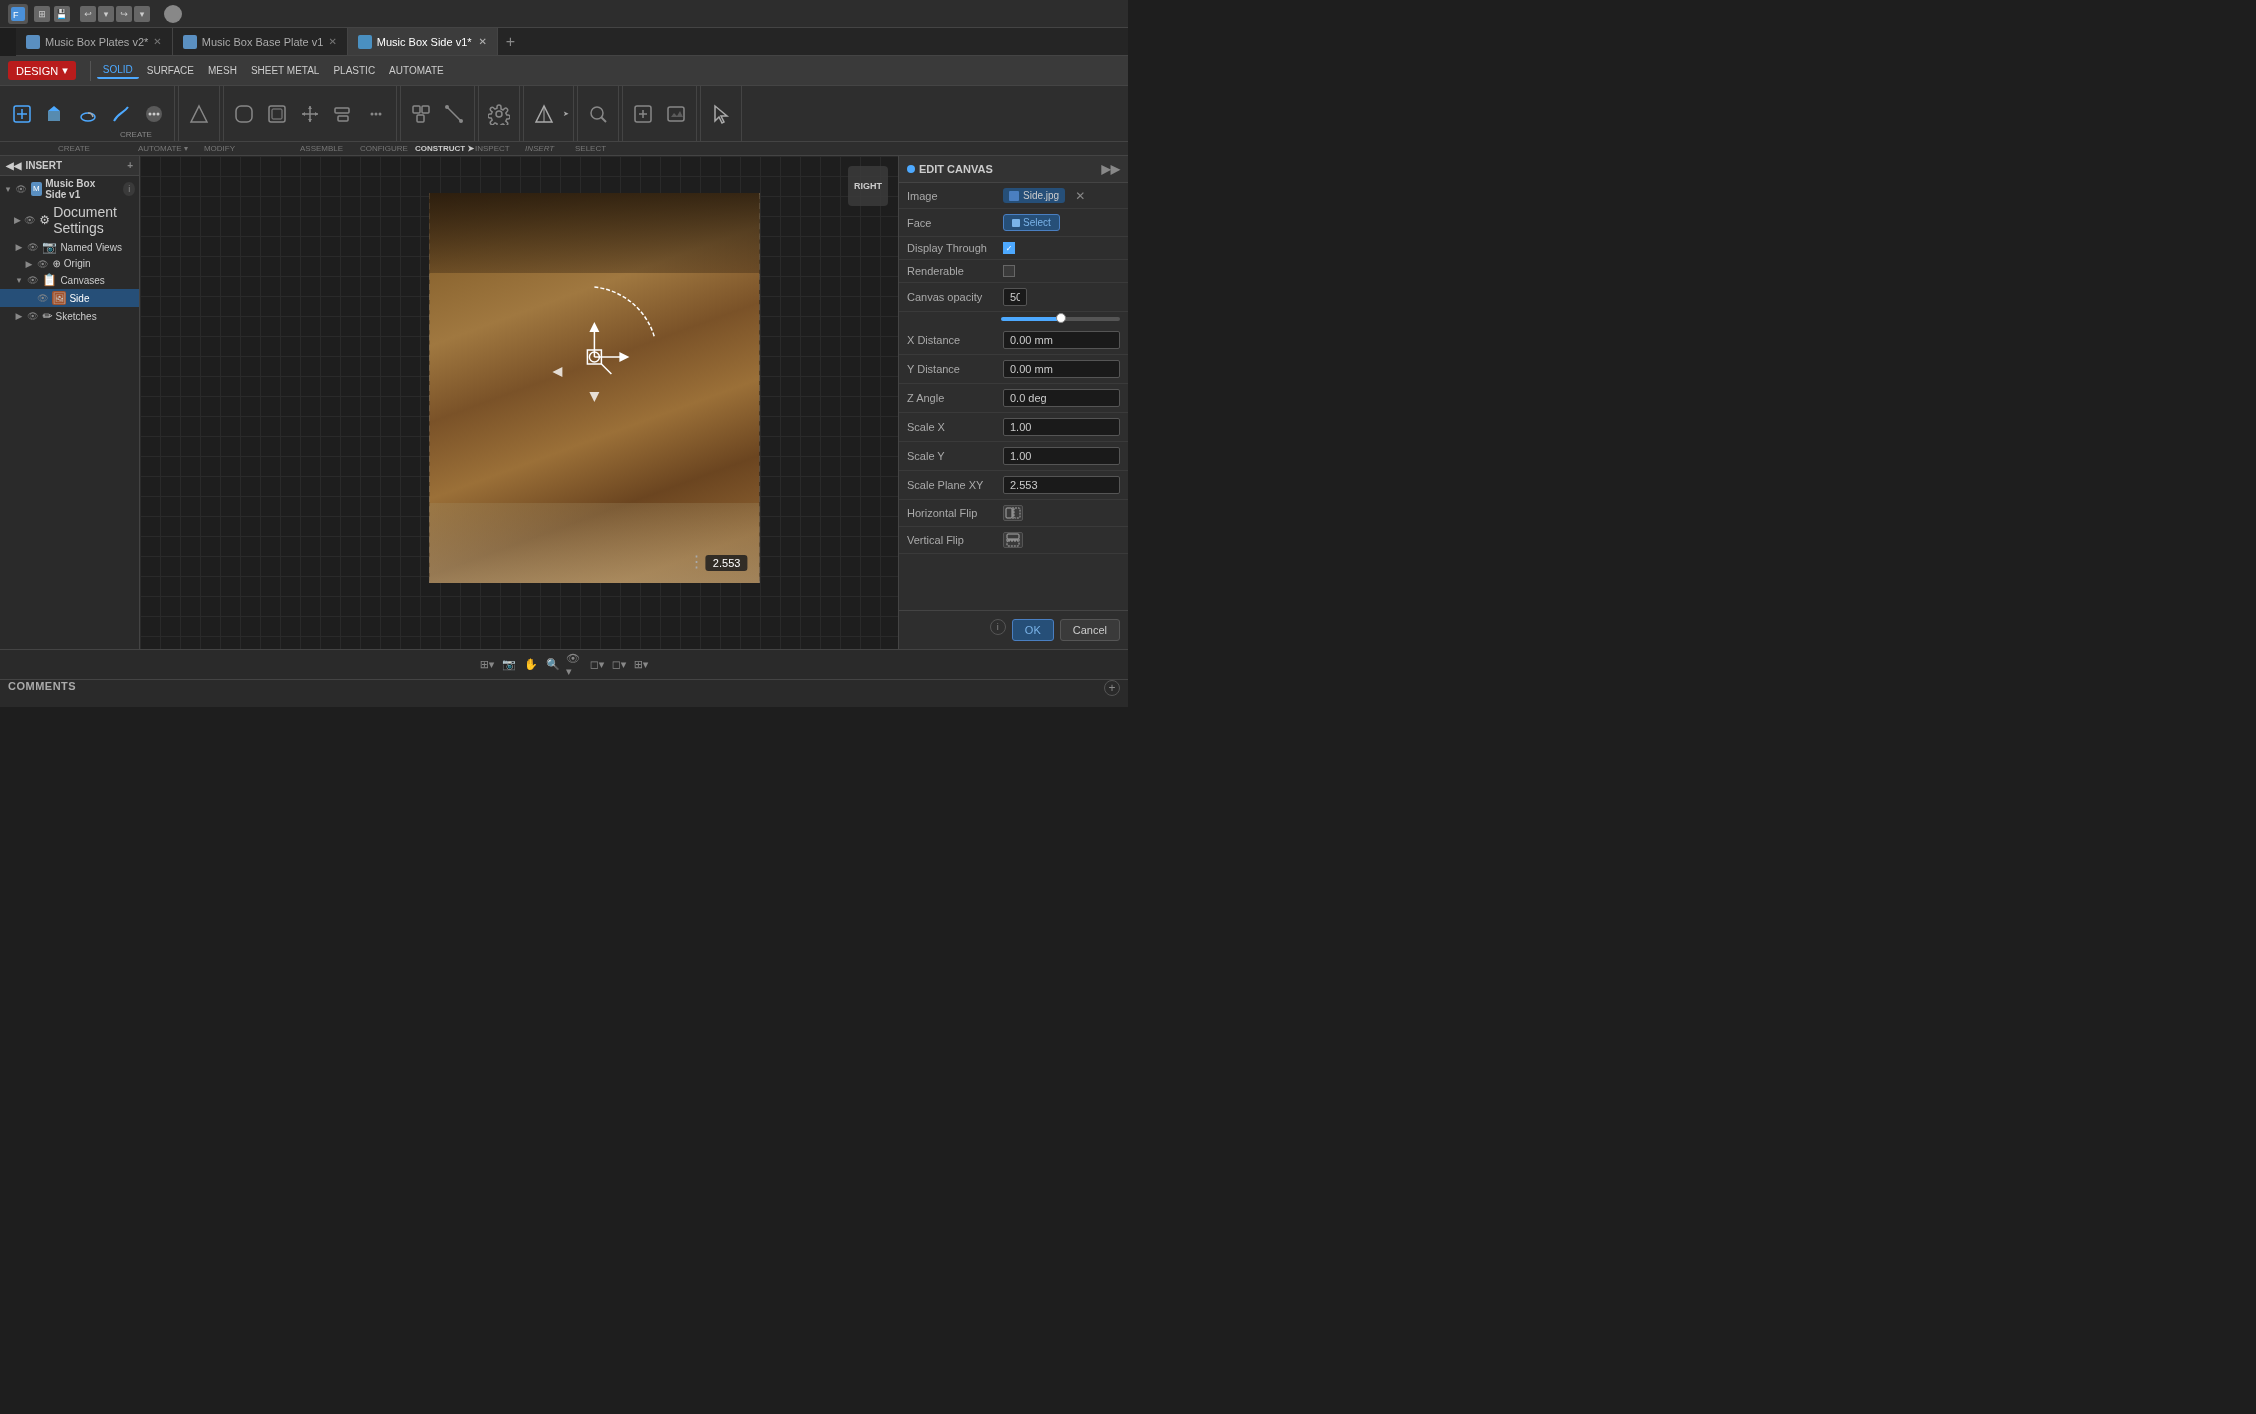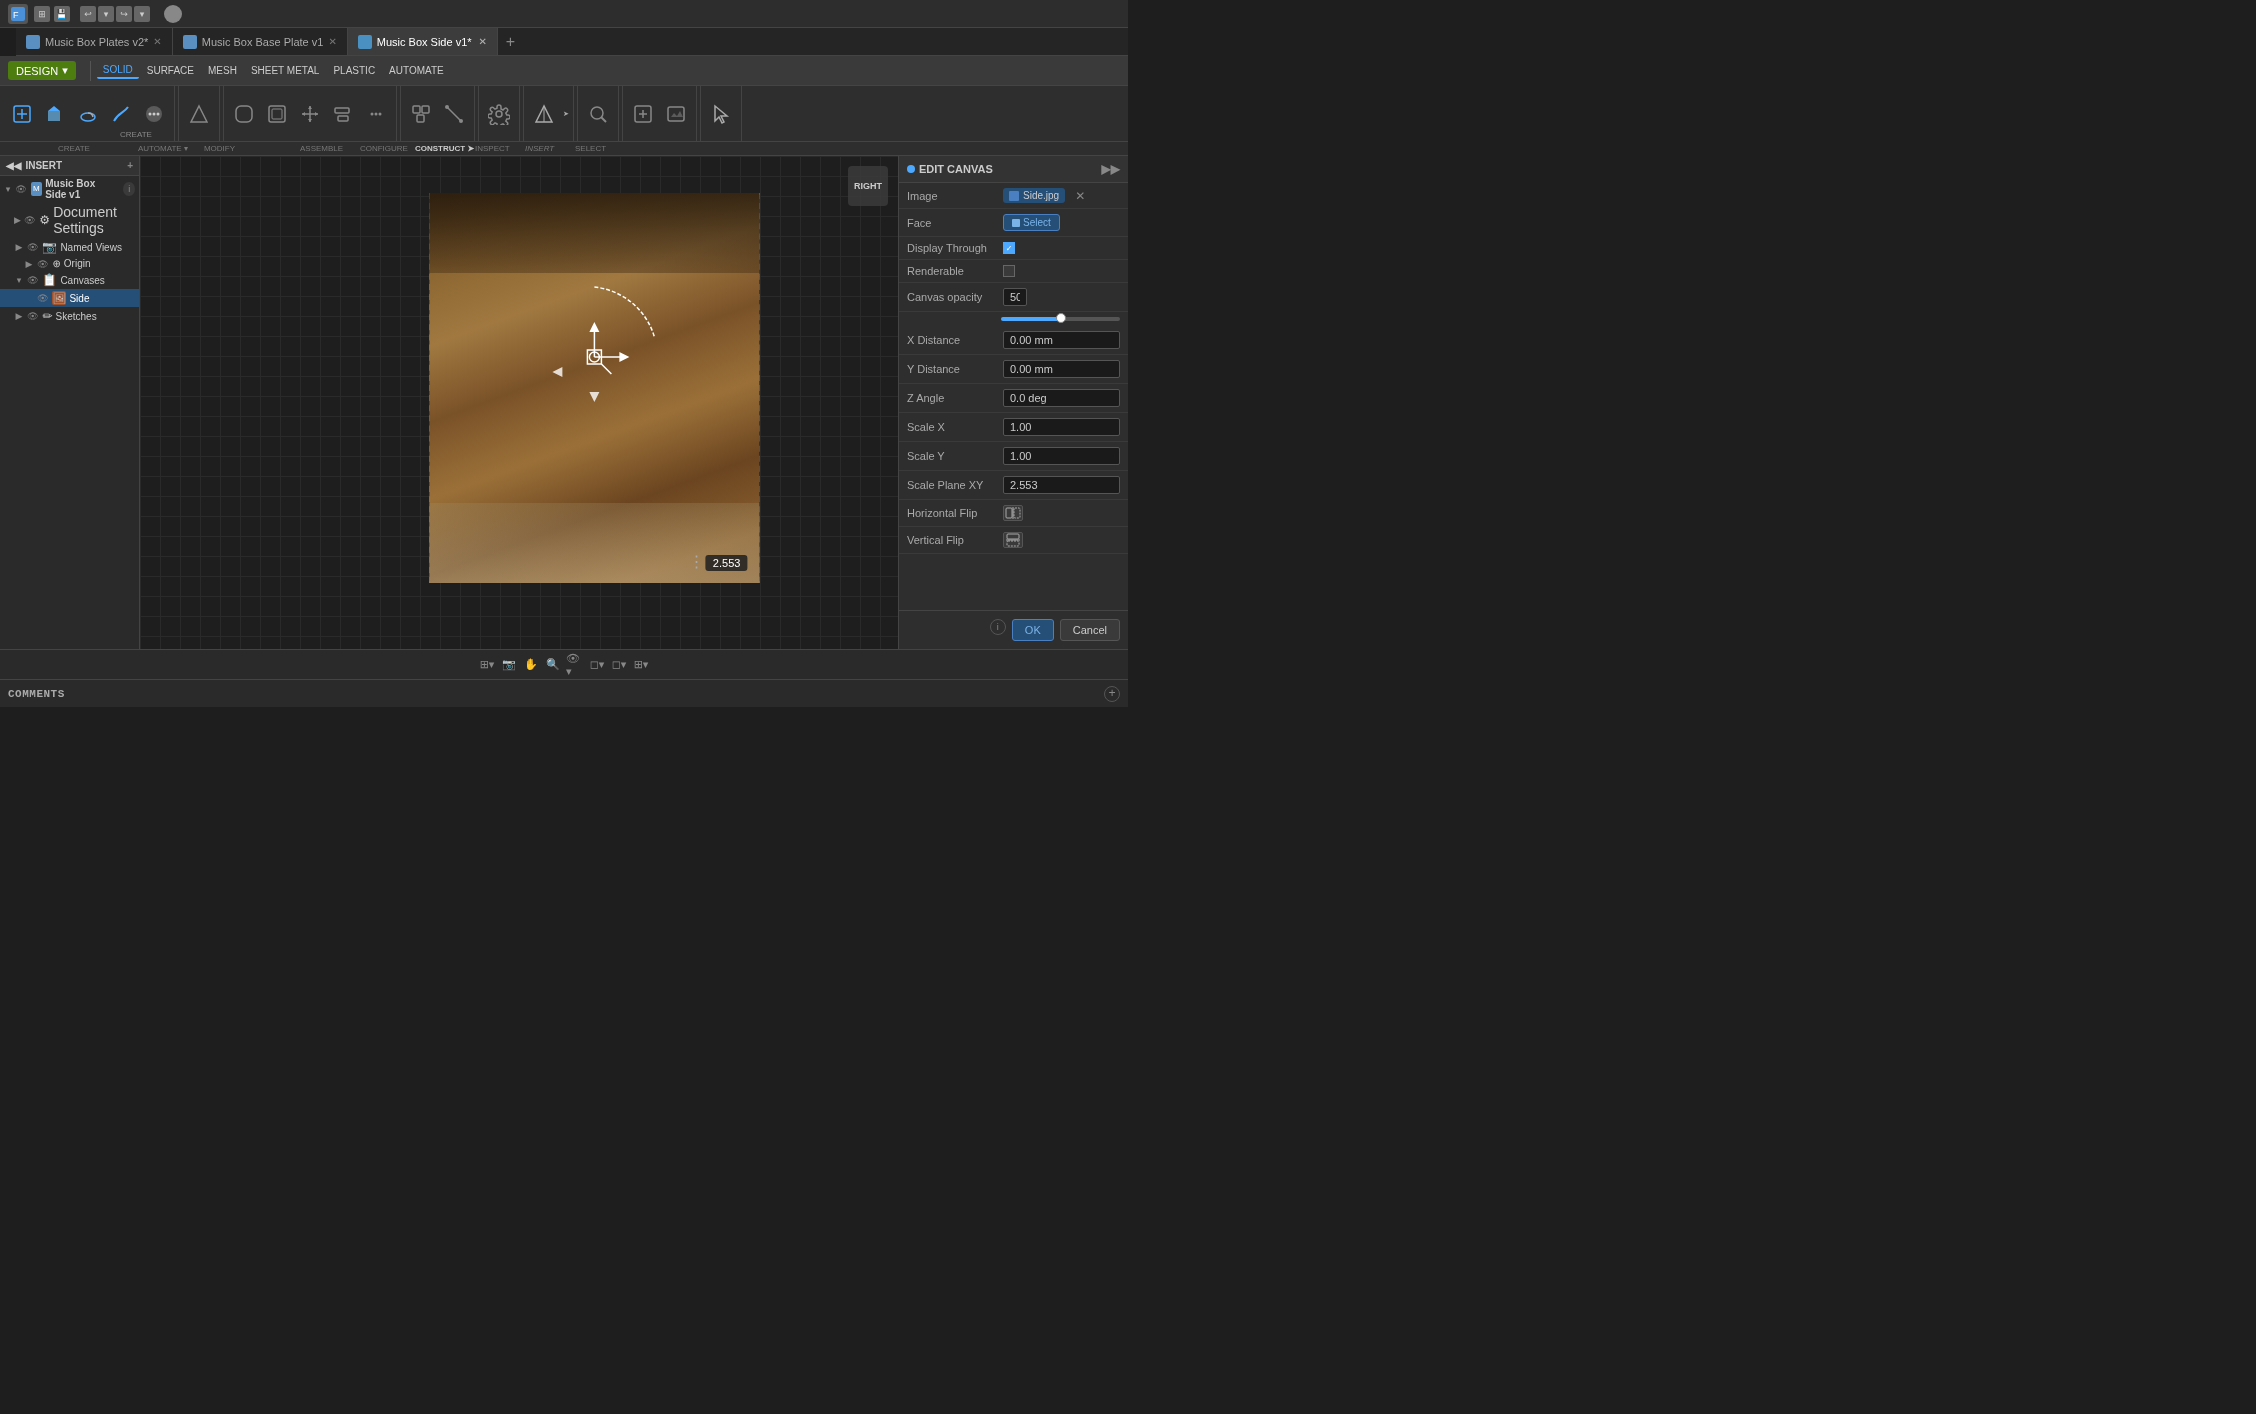--- a/index.html
+++ b/index.html
@@ -19,21 +19,21 @@
     .tab.active { background: #3c3c3c; color: #fff; }
     .tab-icon { width: 14px; height: 14px; border-radius: 2px; }
     .tab-close { margin-left: auto; opacity: 0.6; font-size: 10px; }
     .tab-new { display: flex; align-items: center; padding: 0 8px; color: #888; font-size: 16px; }
 
     
     .toolbar { display: flex; align-items: center; background: #3a3a3a; height: 30px; padding: 0 8px; border-bottom: 1px solid #444; gap: 2px; }
     .toolbar-btn { padding: 2px 6px; font-size: 10px; color: #ccc; background: transparent; border: none; cursor: pointer; border-radius: 2px; white-space: nowrap; text-align: right; }
     .toolbar-btn.active { color: #4da9ff; border-bottom: 2px solid #4da9ff; }
     .toolbar-sep { width: 1px; height: 20px; background: #555; margin: 0 4px; }
-    .design-btn { background: #4d7c0f; color: white; padding: 3px 8px; border-radius: 3px; font-size: 11px; border: none; cursor: pointer; display: flex; align-items: center; gap: 4px; margin-right: 8px; }
+    .design-btn { background: #b91c1c; color: white; padding: 3px 8px; border-radius: 3px; font-size: 11px; border: none; cursor: pointer; display: flex; align-items: center; gap: 4px; margin-right: 8px; }
 
     
     .icon-toolbar { display: flex; align-items: center; background: #2e2e2e; height: 56px; padding: 0 6px; border-bottom: 1px solid #444; gap: 1px; overflow: hidden; }
     .icon-group { display: flex; flex-direction: column; align-items: center; padding: 2px 4px; cursor: pointer; border-radius: 3px; min-width: 32px; }
     .icon-group .icon-img { width: 24px; height: 24px; display: flex; align-items: center; justify-content: center; font-size: 14px; }
     .group-section { display: flex; align-items: center; gap: 1px; height: 100%; border-right: 1px solid #444; padding-right: 4px; margin-right: 2px; }
 
     
     .content { display: flex; height: calc(707px - 28px - 28px - 30px - 56px - 30px - 28px); }
     
@@ -74,21 +74,21 @@
     .panel-footer { padding: 8px; display: flex; gap: 6px; justify-content: flex-end; margin-top: auto; border-top: 1px solid #444; }
     .ok-btn { background: #264f78; color: #7ab3e8; padding: 4px 12px; border: 1px solid #4a7fc1; border-radius: 3px; font-size: 11px; cursor: pointer; }
     .cancel-btn { background: #3a3a3a; color: #ccc; padding: 4px 12px; border: 1px solid #555; border-radius: 3px; font-size: 11px; cursor: pointer; }
     .info-btn { width: 16px; height: 16px; border-radius: 50%; border: 1px solid #555; display: flex; align-items: center; justify-content: center; font-size: 9px; color: #888; cursor: pointer; }
 
     
     .bottom-bar { height: 30px; background: #2a2a2a; border-top: 1px solid #444; display: flex; align-items: center; justify-content: center; gap: 4px; padding: 0 8px; }
     .bottom-icon { width: 18px; height: 18px; display: flex; align-items: center; justify-content: center; font-size: 11px; color: #888; cursor: pointer; }
     
     
-    .comments-bar { height: 28px; background: #2a2a2a; border-top: 1px solid #444; display: flex; align-items: center; padding: 0 8px; gap: 6px; font-family: Liberation Mono, monospace; }
+    .comments-bar { height: 28px; background: #2a2a2a; border-top: 1px solid #444; display: flex; padding: 0 8px; gap: 6px; }
     .comments-label { font-size: 11px; color: #aaa; font-weight: bold; letter-spacing: 0.5px; }
     .comments-add { width: 16px; height: 16px; border-radius: 50%; border: 1px solid #555; display: flex; align-items: center; justify-content: center; font-size: 12px; color: #888; cursor: pointer; margin-left: auto; }
 
     
     .player-bar { height: 28px; background: #252525; border-top: 1px solid #444; display: flex; align-items: center; padding: 0 8px; gap: 4px; justify-content: space-between; }
     .player-controls { display: flex; align-items: center; gap: 2px; }
     .player-btn { width: 18px; height: 18px; display: flex; align-items: center; justify-content: center; font-size: 9px; color: #888; cursor: pointer; }
     .player-right { display: flex; align-items: center; gap: 4px; }
     .player-mode-btn { width: 18px; height: 18px; display: flex; align-items: center; justify-content: center; font-size: 9px; color: #888; }
     .settings-btn { color: #888; font-size: 14px; cursor: pointer; }

